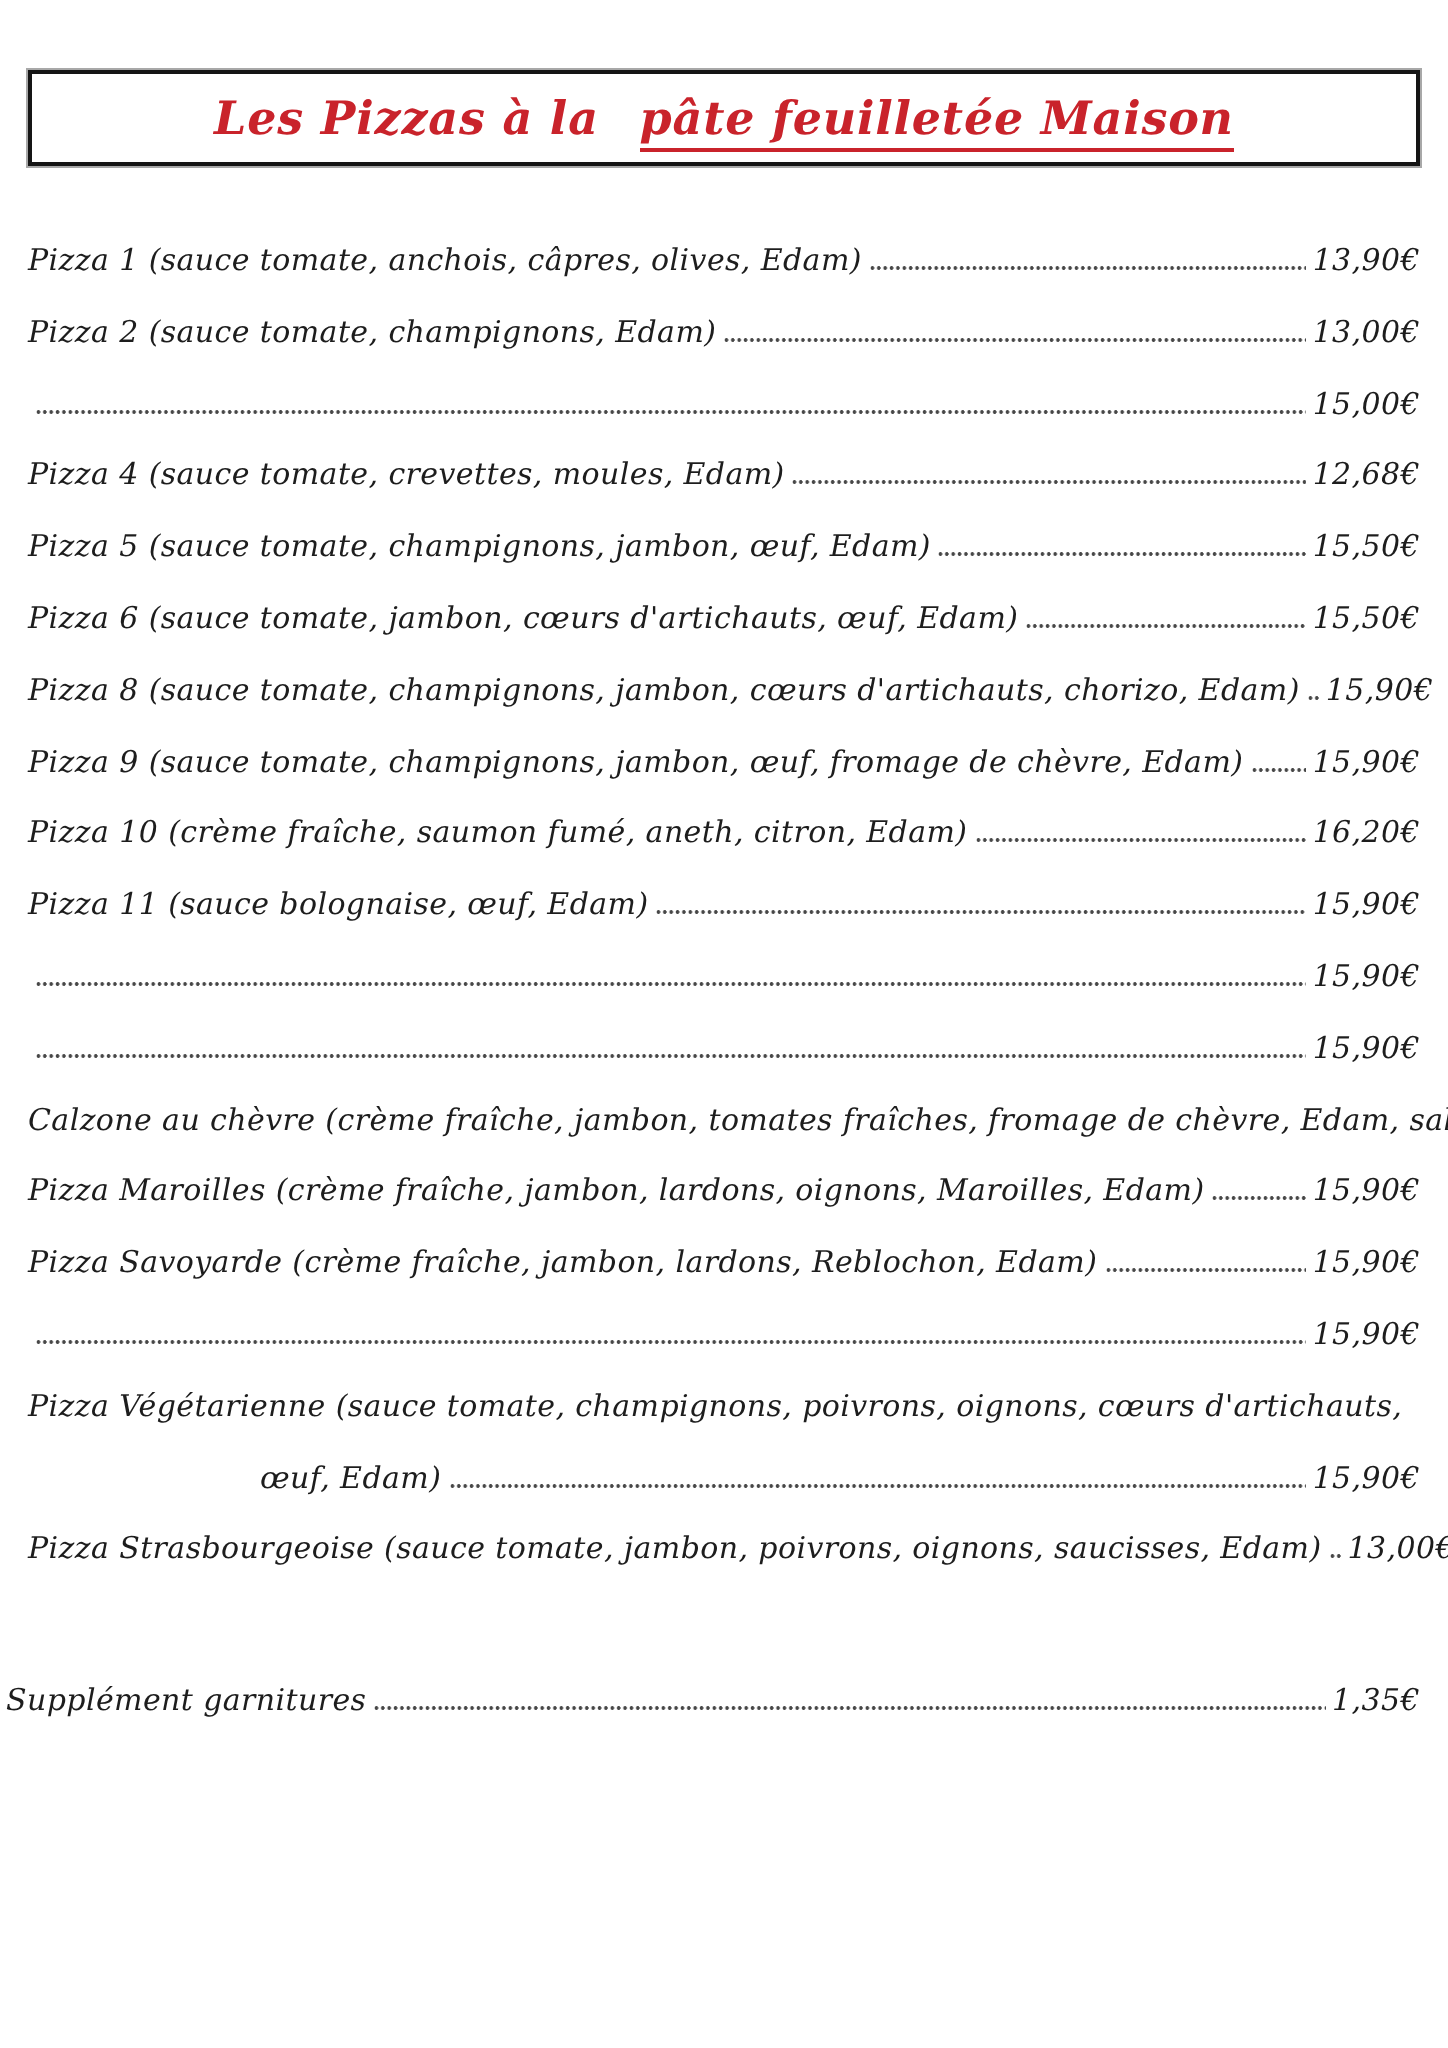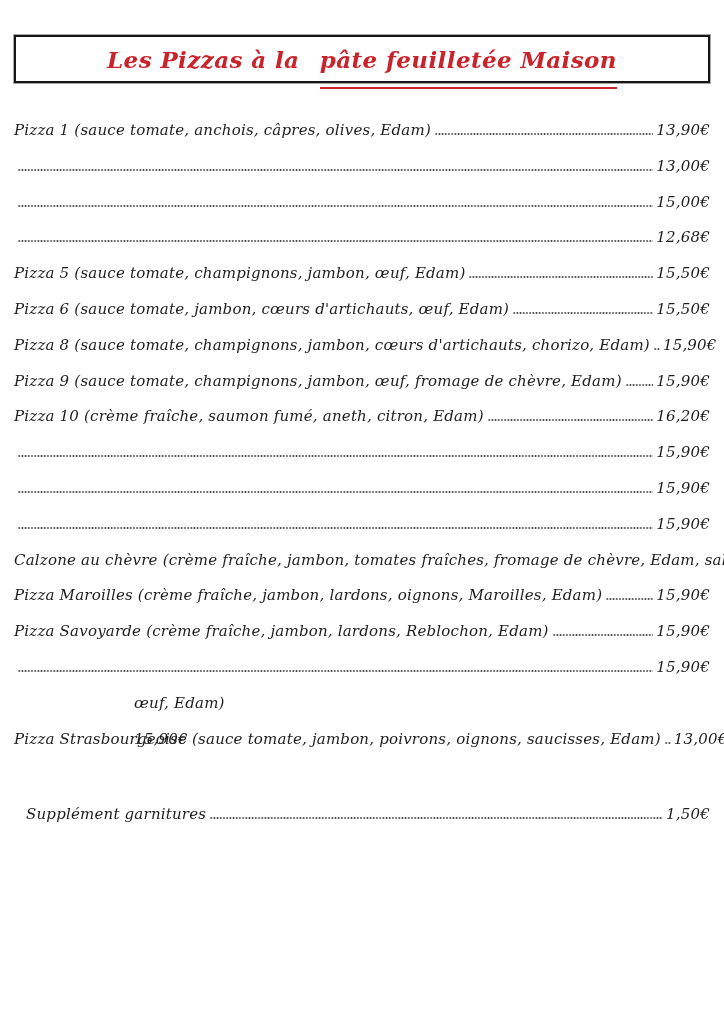--- a/index.html
+++ b/index.html
@@ -36,21 +36,21 @@
   .title {
     margin: 0;
     font-size: 23px;
     font-weight: bold;
     color: #c9232b;
     letter-spacing: 0.4px;
     white-space: pre;
   }
   .title .underline {
     border-bottom: 2px solid #c9232b;
-    padding-bottom: 14px;
+    padding-bottom: 1px;
     margin-left: 12px;
   }
   
   .menu {
     margin: 30px 14px 0 14px;
     text-align: center;
   }
   .menu-row {
     display: flex;
     align-items: baseline;
@@ -65,53 +65,54 @@
     flex: 1 1 auto;
     min-width: 6px;
     height: 2px;
     margin: 0 3px 0 4px;
     background-image: radial-gradient(circle at 1.2px 1px, #474747 0.8px, transparent 1.05px);
     background-size: 3.2px 2px;
     background-repeat: repeat-x;
     background-position: left bottom;
   }
   .price { flex: 0 0 auto; }
-  .continuation { padding-left: 116px; flex-direction: column; }
+  .continuation { padding-left: 116px; }
   
-  .supplement { margin: 40px 14px 0 26px; }
+  .supplement { margin: 40px 14px 0 3px; }
 </style>
 </head>
 <body>
 
 <div class="page">
 
   <div class="title-box">
     <h1 class="title"><span>Les Pizzas à la </span><span class="underline">pâte feuilletée Maison</span></h1>
   </div>
 
   <div class="menu" id="menu-list">
       <div class="menu-row"><span class="item-text"><span class="item-name">Pizza 1</span> <span class="item-desc">(sauce tomate, anchois, câpres, olives, Edam)</span></span><span class="dots"></span><span class="price">13,90€</span></div>
-      <div class="menu-row"><span class="dots"></span><span class="price">13,00€</span></div>
+      <div class="menu-row"><span class="item-text"><span class="item-name">Pizza 2</span> <span class="item-desc">(sauce tomate, champignons, Edam)</span></span><span class="dots"></span><span class="price">13,00€</span></div>
       <div class="menu-row"><span class="dots"></span><span class="price">15,00€</span></div>
-      <div class="menu-row"><span class="dots"></span><span class="price">12,68€</span></div>
+      <div class="menu-row"><span class="item-text"><span class="item-name">Pizza 4</span> <span class="item-desc">(sauce tomate, crevettes, moules, Edam)</span></span><span class="dots"></span><span class="price">12,68€</span></div>
       <div class="menu-row"><span class="item-text"><span class="item-name">Pizza 5</span> <span class="item-desc">(sauce tomate, champignons, jambon, œuf, Edam)</span></span><span class="dots"></span><span class="price">15,50€</span></div>
       <div class="menu-row"><span class="item-text"><span class="item-name">Pizza 6</span> <span class="item-desc">(sauce tomate, jambon, cœurs d'artichauts, œuf, Edam)</span></span><span class="dots"></span><span class="price">15,50€</span></div>
       <div class="menu-row"><span class="item-text"><span class="item-name">Pizza 8</span> <span class="item-desc">(sauce tomate, champignons, jambon, cœurs d'artichauts, chorizo, Edam)</span></span><span class="dots"></span><span class="price">15,90€</span></div>
       <div class="menu-row"><span class="item-text"><span class="item-name">Pizza 9</span> <span class="item-desc">(sauce tomate, champignons, jambon, œuf, fromage de chèvre, Edam)</span></span><span class="dots"></span><span class="price">15,90€</span></div>
       <div class="menu-row"><span class="item-text"><span class="item-name">Pizza 10</span> <span class="item-desc">(crème fraîche, saumon fumé, aneth, citron, Edam)</span></span><span class="dots"></span><span class="price">16,20€</span></div>
-      <div class="menu-row"><span class="dots"></span><span class="price">15,90€</span></div>
+      <div class="menu-row"><span class="item-text"><span class="item-name">Pizza 11</span> <span class="item-desc">(sauce bolognaise, œuf, Edam)</span></span><span class="dots"></span><span class="price">15,90€</span></div>
       <div class="menu-row"><span class="dots"></span><span class="price">15,90€</span></div>
       <div class="menu-row"><span class="dots"></span><span class="price">15,90€</span></div>
       <div class="menu-row"><span class="item-text"><span class="item-name">Calzone au chèvre</span> <span class="item-desc">(crème fraîche, jambon, tomates fraîches, fromage de chèvre, Edam, salade)</span></span></div>
       <div class="menu-row"><span class="item-text"><span class="item-name">Pizza Maroilles</span> <span class="item-desc">(crème fraîche, jambon, lardons, oignons, Maroilles, Edam)</span></span><span class="dots"></span><span class="price">15,90€</span></div>
       <div class="menu-row"><span class="item-text"><span class="item-name">Pizza Savoyarde</span> <span class="item-desc">(crème fraîche, jambon, lardons, Reblochon, Edam)</span></span><span class="dots"></span><span class="price">15,90€</span></div>
       <div class="menu-row"><span class="dots"></span><span class="price">15,90€</span></div>
+      <div class="menu-row"><span class="item-text"><span class="item-name">Pizza Végétarienne</span> <span class="item-desc">(sauce tomate, champignons, poivrons, oignons, cœurs d'artichauts,</span></span></div>
       <div class="menu-row continuation"><span class="item-text">œuf, Edam)</span><span class="dots"></span><span class="price">15,90€</span></div>
       <div class="menu-row"><span class="item-text"><span class="item-name">Pizza Strasbourgeoise</span> <span class="item-desc">(sauce tomate, jambon, poivrons, oignons, saucisses, Edam)</span></span><span class="dots"></span><span class="price">13,00€</span></div>
     </div>
 
   <div class="menu-row supplement">
     <span class="item-text">Supplément garnitures</span>
     <span class="dots"></span>
-    <span class="price">1,50€</span>
+    <span class="price">1,35€</span>
   </div>
 
 </div>
 
 </body></html>

